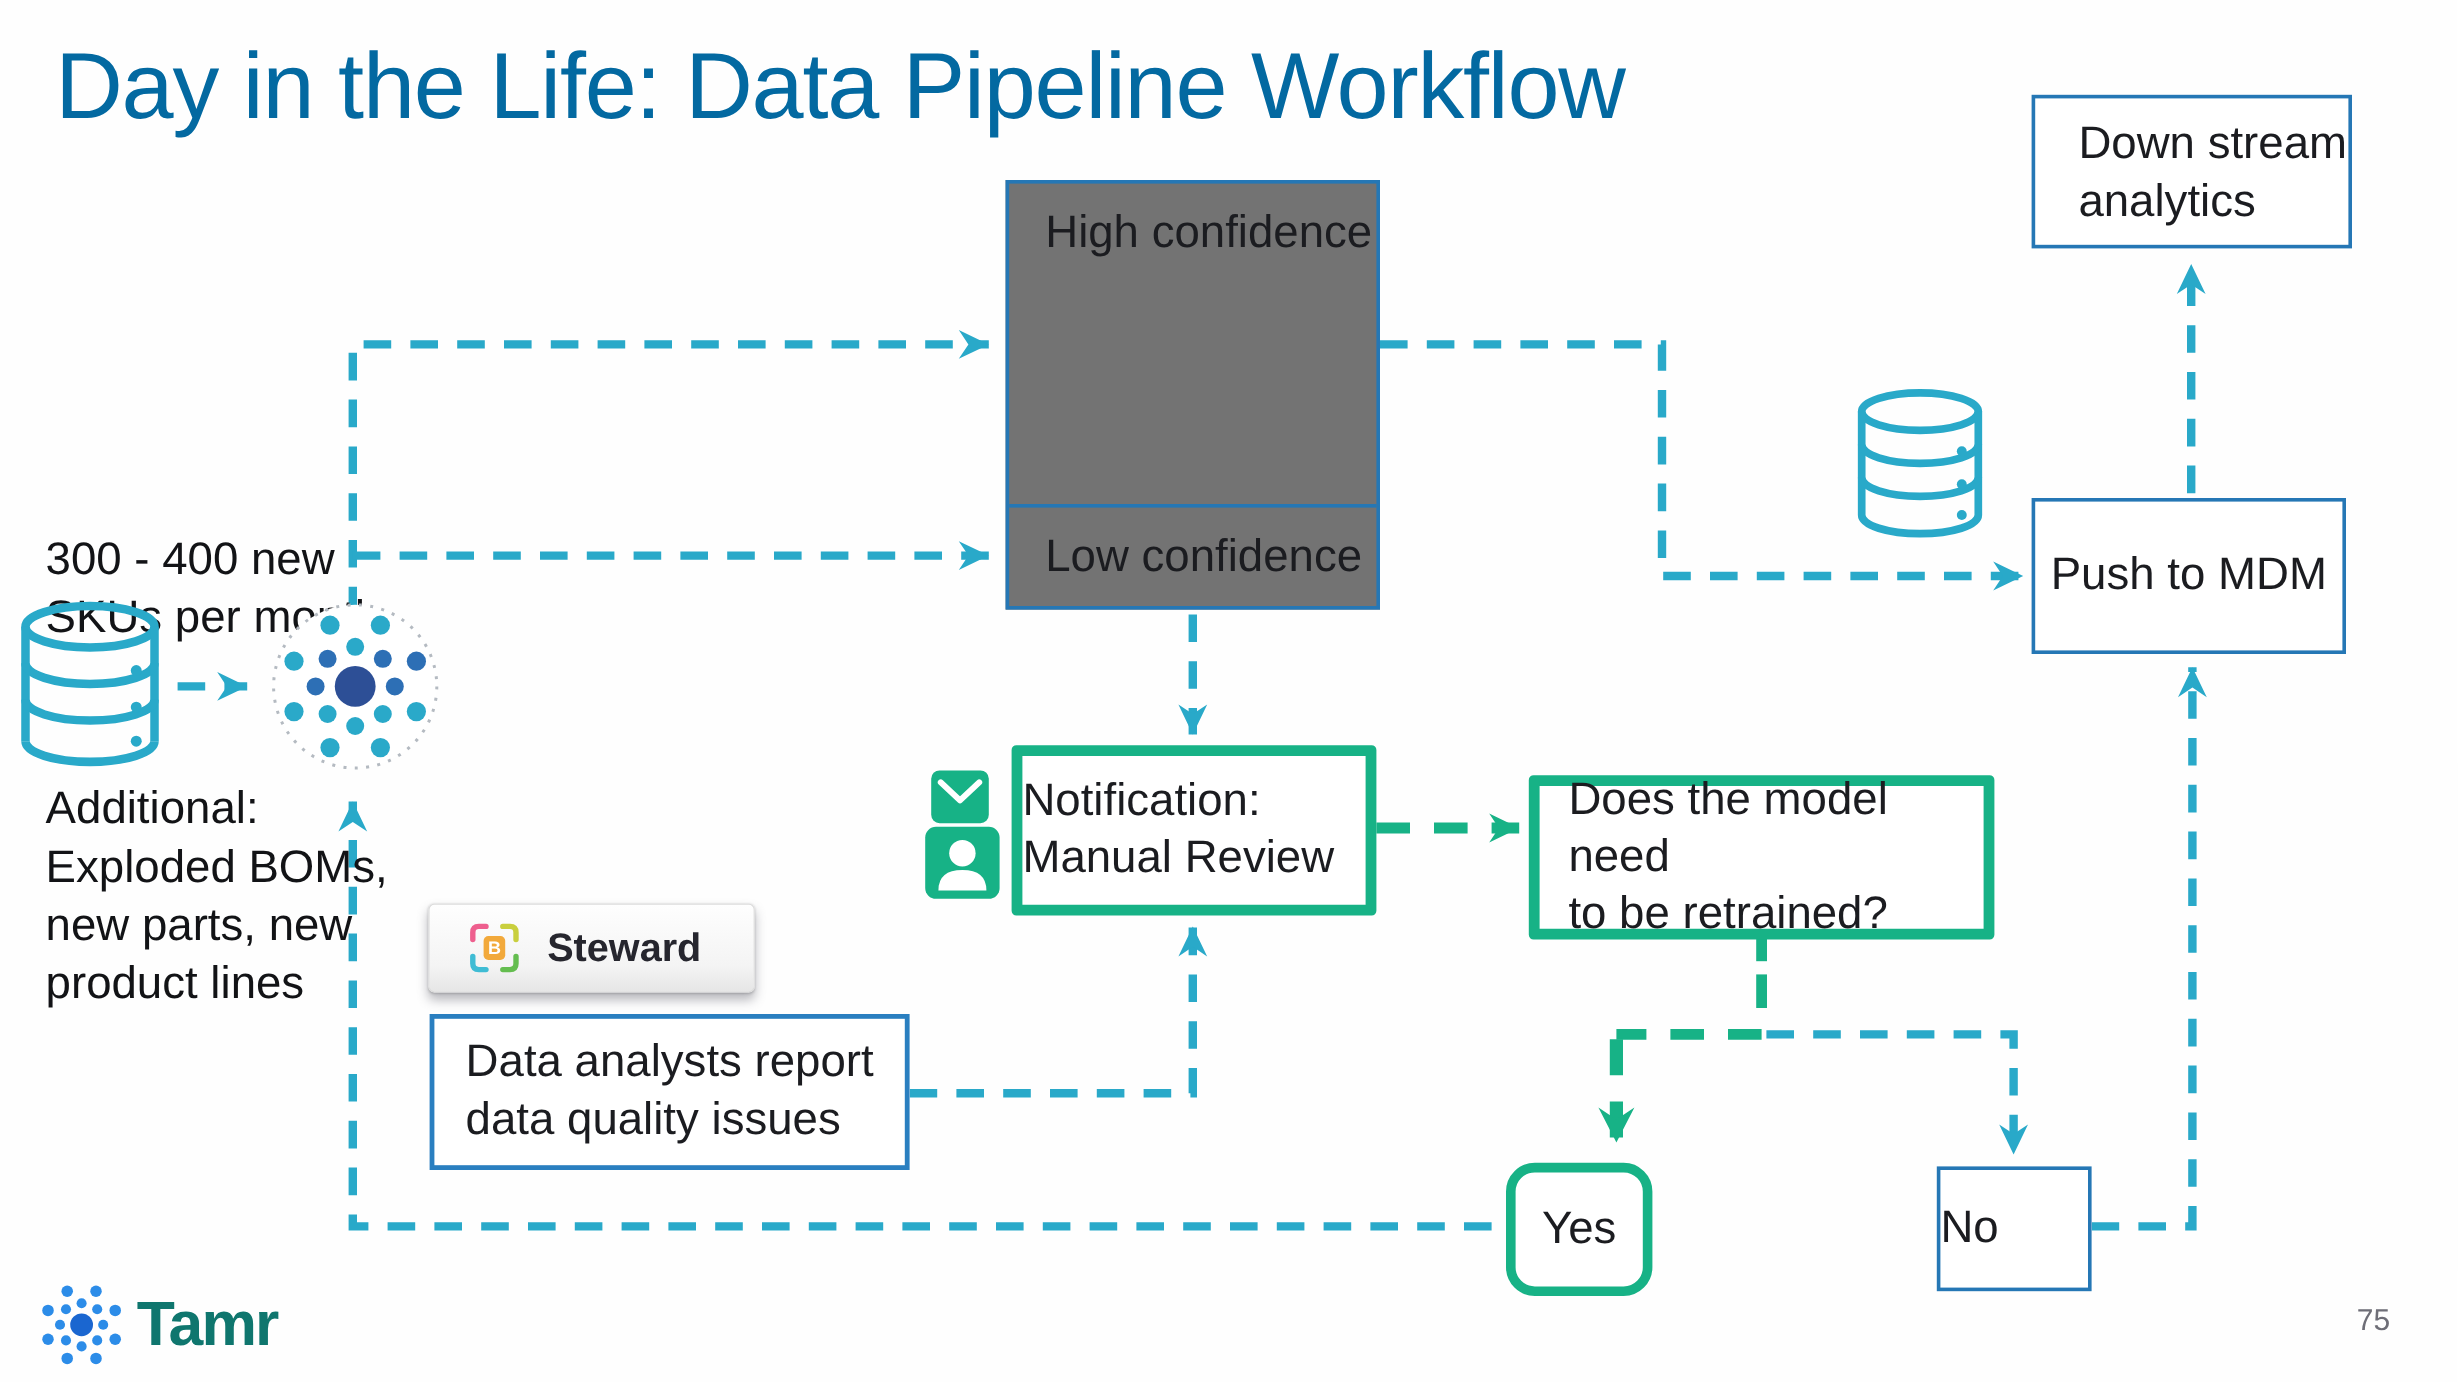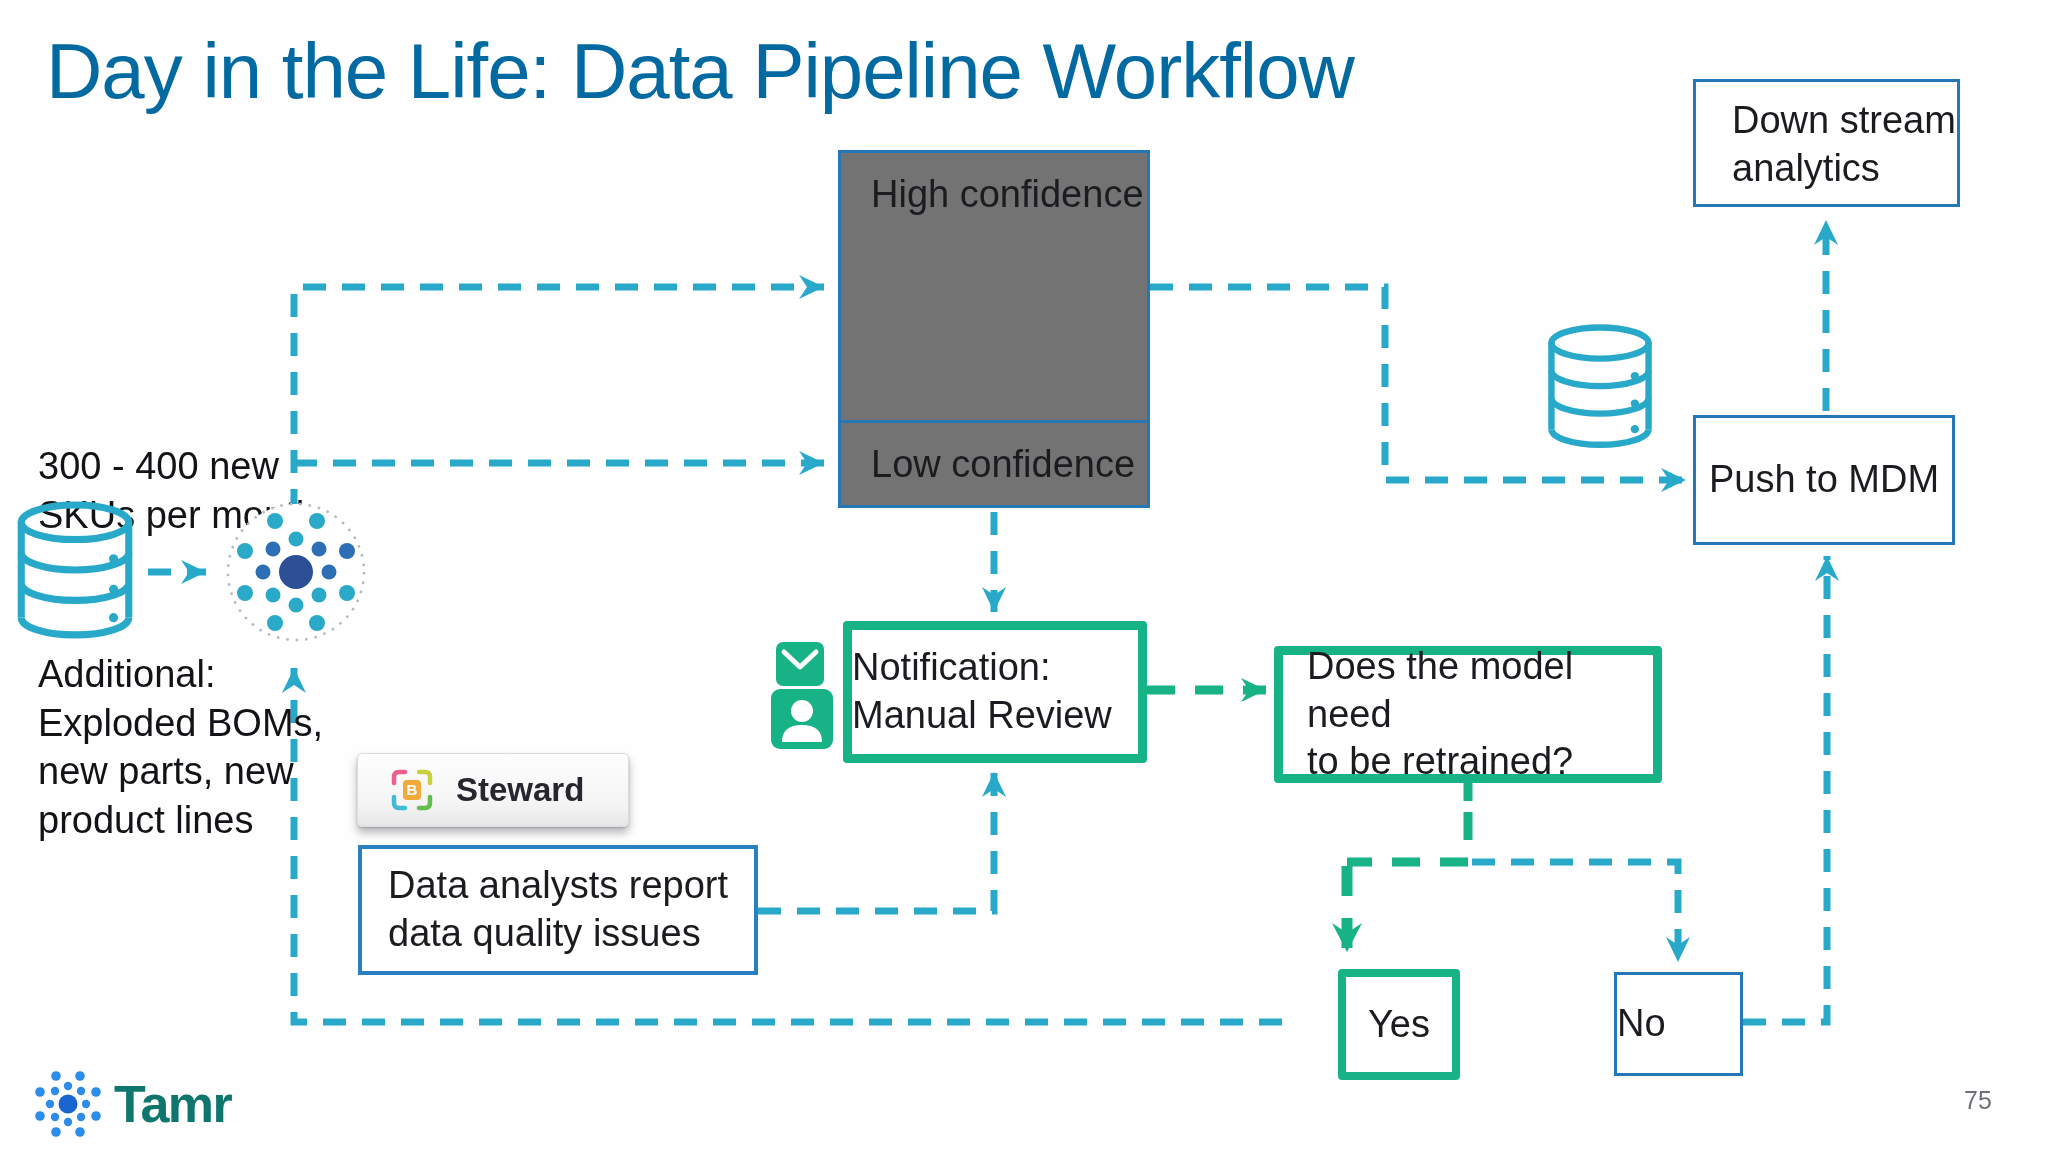--- a/index.html
+++ b/index.html
@@ -27,21 +27,21 @@
           border:3px solid #2577b5; background:#737373; z-index:2; box-sizing:border-box; }
   #conf .high { position:absolute; left:0; right:0; top:0; height:270px;
                 border-bottom:3px solid #2577b5; padding:20px 0 0 30px;
                 font-size:38px; color:#1b1c20; box-sizing:border-box; }
   #conf .low  { position:absolute; left:0; right:0; bottom:0; height:82px;
                 display:flex; align-items:center; padding-left:30px;
                 font-size:38px; color:#1b1c20; box-sizing:border-box; }
 
   #notif   { left:843px;  top:621px; width:304px; height:142px; }
   #retrain { left:1274px; top:622px; width:388px; height:137px; padding-left:24px;margin-top:24px; }
-  #yes     { left:1338px; top:969px; width:122px; height:111px; justify-content:center; border-width:8px; }
+  #yes     { left:1255px; top:969px; width:122px; height:111px; justify-content:center; border-width:8px;border-radius:24px; }
   #no      { left:1614px; top:972px; width:129px; height:104px; justify-content:flex-start; }
   #push    { left:1693px; top:415px; width:262px; height:130px; justify-content:center; }
   #down    { left:1693px; top:79px;  width:267px; height:128px;
              align-items:flex-start; padding:15px 0 0 36px; }
   #analyst { left:358px;  top:845px; width:400px; height:130px;
              border:4px solid #2a7fc0; padding-left:26px; }
 
   .note { position:absolute; z-index:2; font-size:38px; line-height:1.28; color:#121316; }
   #sku        { left:38px; top:398px;margin-top:44px; }
   #additional { left:38px; top:650px; }

